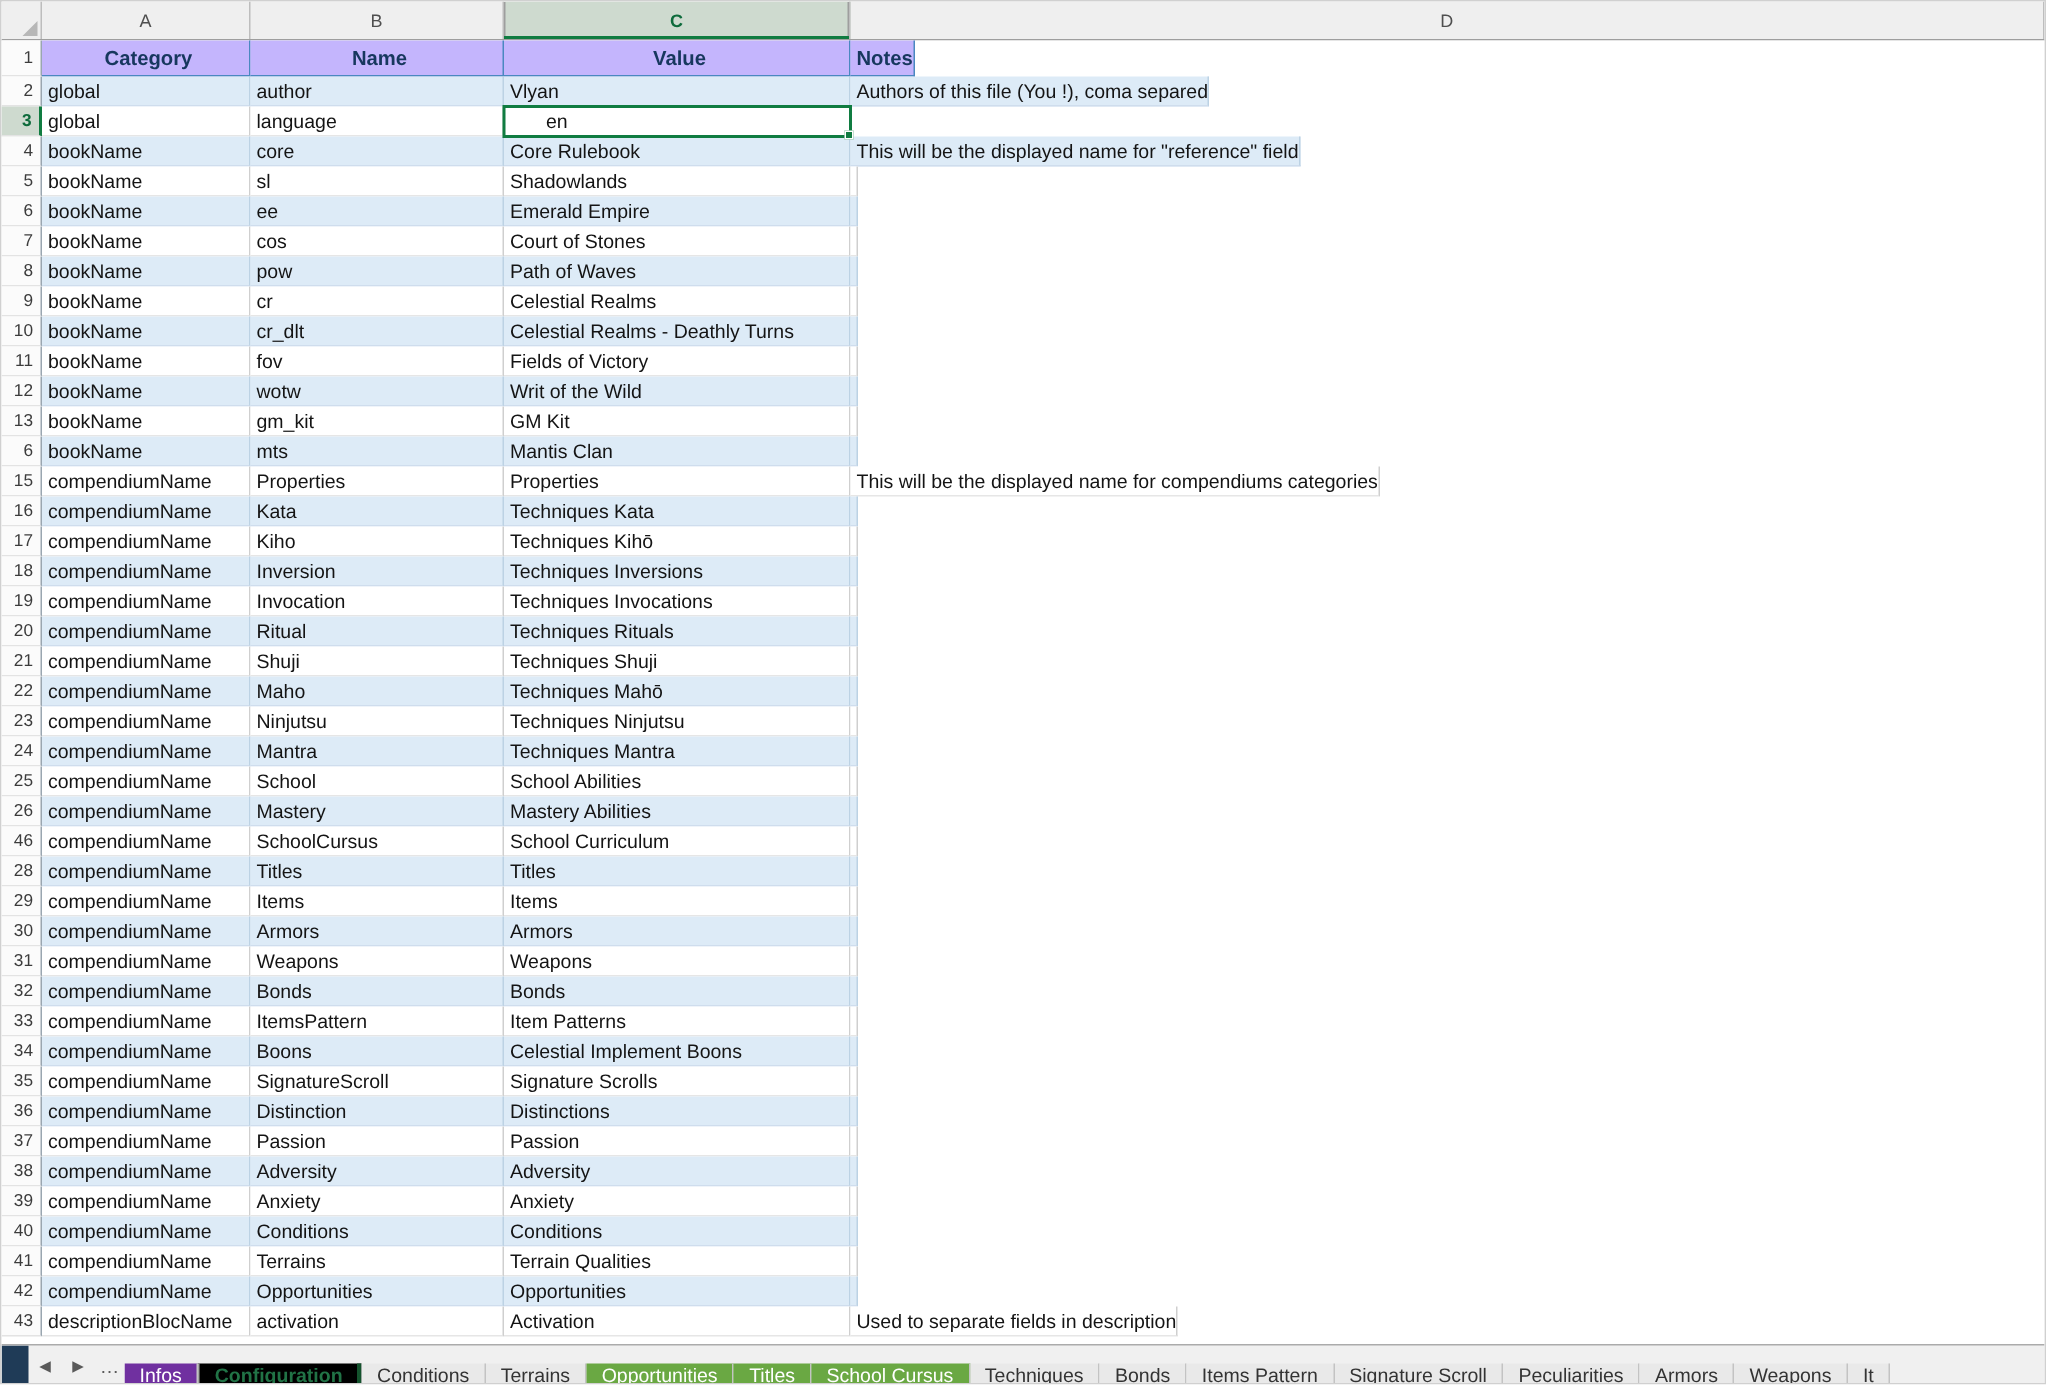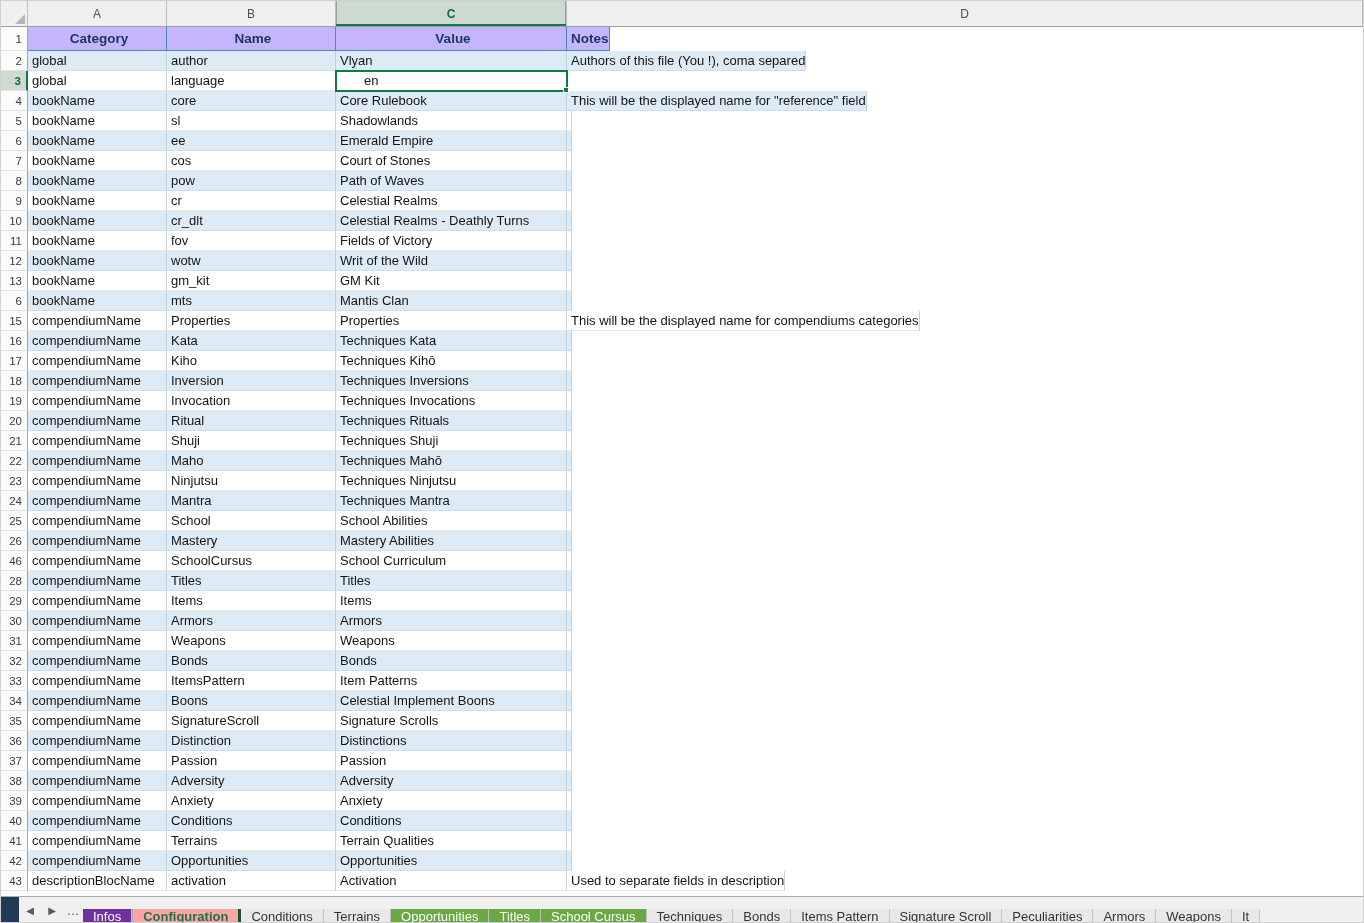--- a/index.html
+++ b/index.html
@@ -31,21 +31,21 @@
 
   
   .tabbar { display:flex; align-items:stretch; height:28px; background:#F0F0F0; border-top:1px solid #ababab; overflow:hidden; }
   .tabbar-corner { width:18px; flex:0 0 auto; background:#1F3B57; }
   .tab-nav { width:22px; flex:0 0 auto; display:flex; align-items:center; justify-content:center; font-size:10px; color:#5a5a5a; }
   .tab-more { width:20px; flex:0 0 auto; display:flex; align-items:center; justify-content:center; font-size:13px; color:#5a5a5a; }
   #tabs { display:flex; align-items:flex-end; flex:1 1 auto; overflow:hidden; }
   .tab { flex:0 0 auto; display:flex; align-items:center; padding:0 10px; font-size:13px; color:#333; background:#E9E9E9; border-right:1px solid #c3c3c3; white-space:nowrap; }
   .tab-purple { background:#7030A0; color:#fff; }
   .tab-green { background:#6AA843; color:#fff; }
-  .tab-active { background:#fca5a5; color:#217346; font-weight:bold; text-decoration:underline; border-left:1px solid #a6a6a6; border-right:3px solid #14532d; }
+  .tab-active { background:#000000; color:#217346; font-weight:bold; text-decoration:underline; border-left:1px solid #a6a6a6; border-right:3px solid #14532d; }
 </style>
 </head>
 <body>
 
 <div class="window">
 
   <div class="colheader-row">
     <div class="corner">
       <div class="corner-tri"></div>
     </div>

